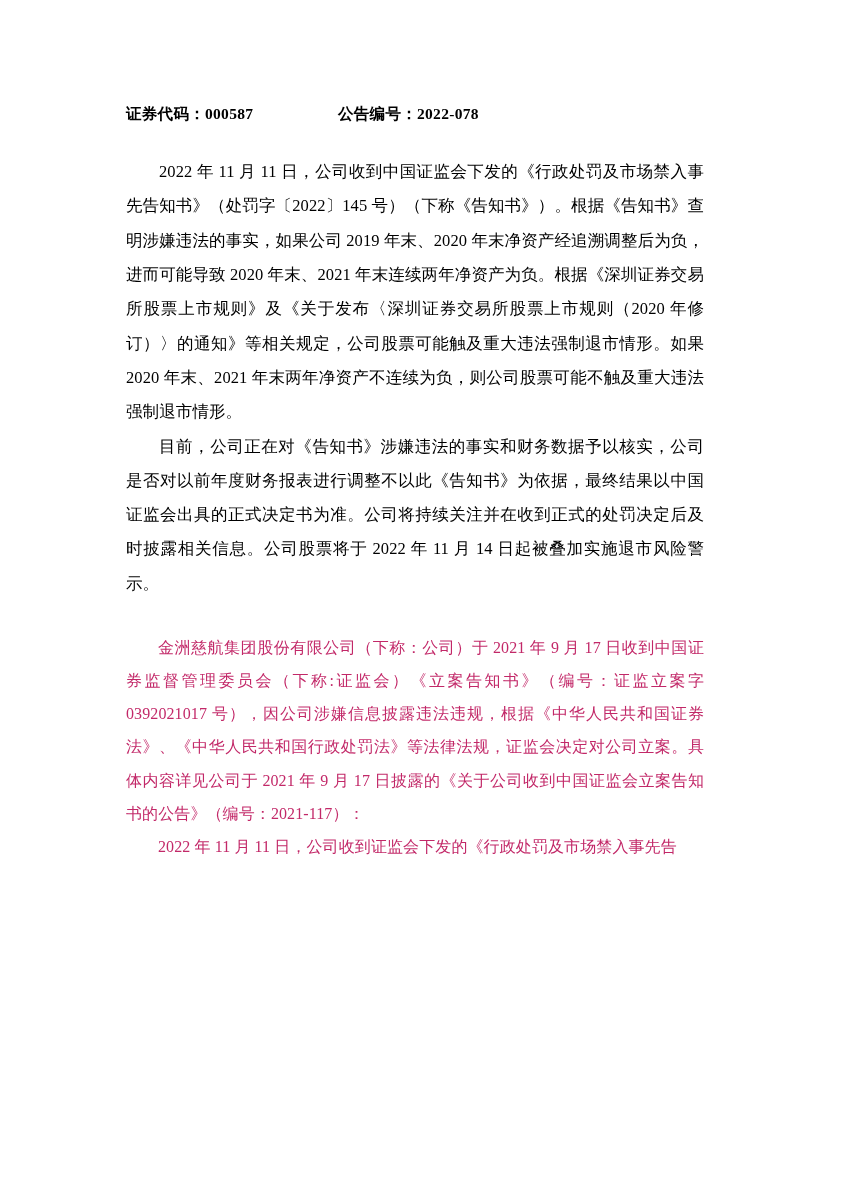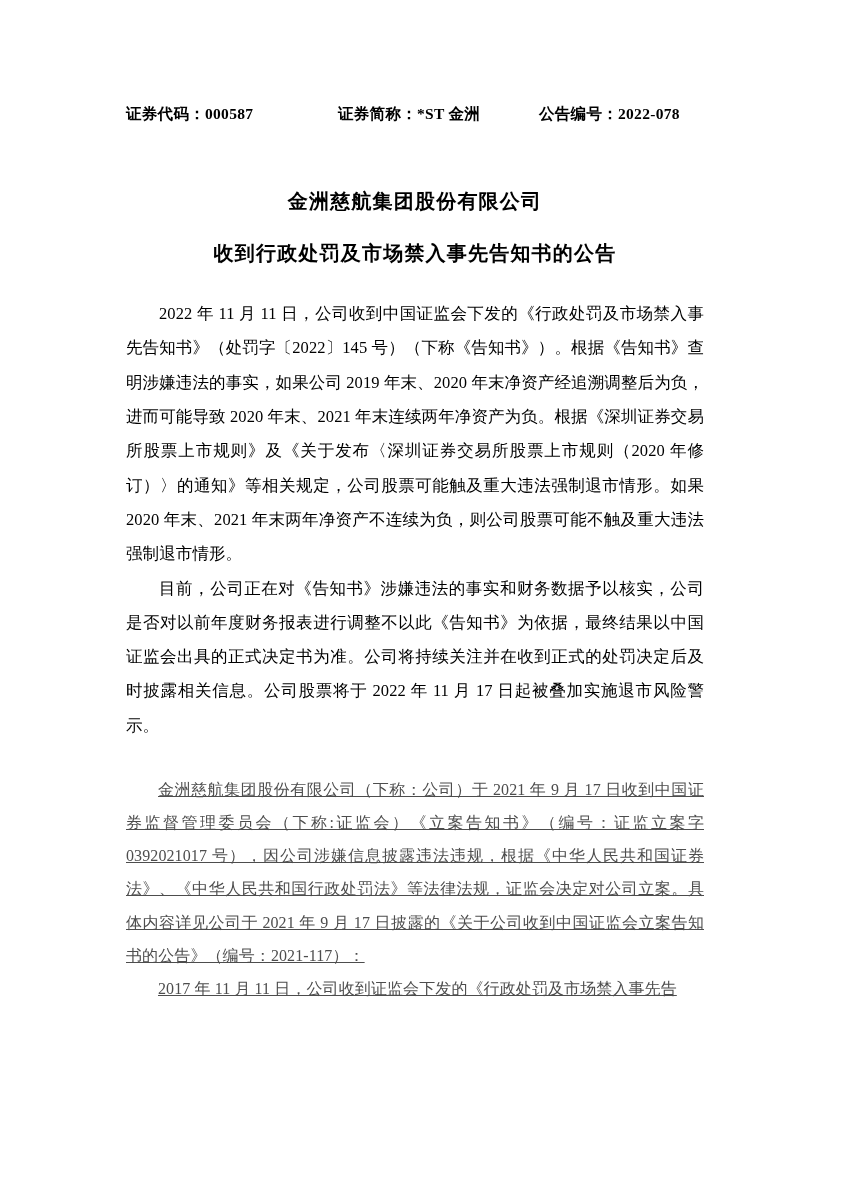--- a/index.html
+++ b/index.html
@@ -84,48 +84,42 @@
   
   .tail-section { margin-top: 30px; }
   .para-light {
     font-size: 16px;
     line-height: 2.07;
     text-align: justify;
     text-justify: inter-ideograph;
     text-indent: 2em;
     letter-spacing: 0.1px;
     margin: 0;
-    color: #404040;
+    color: #be185d;
     font-weight: 400;
     opacity: 0.93;
-    text-decoration: underline;
   }
 </style>
 </head>
 <body>
 
 <div class="page">
   <div class="content">
 
     <div class="doc-header">
       <span class="hcell c1">证券代码：000587</span>
-      <span class="hcell c2">证券简称：*ST 金洲</span>
       <span class="hcell c3">公告编号：2022-078</span>
     </div>
 
-    <div class="title-block">
-      <div class="title-main">金洲慈航集团股份有限公司</div>
-      <div class="title-sub">收到行政处罚及市场禁入事先告知书的公告</div>
-    </div>
 
 
     <div class="body-section">
       <p class="para">2022 年 11 月 11 日，公司收到中国证监会下发的《行政处罚及市场禁入事先告知书》（处罚字〔2022〕145 号）（下称《告知书》）。根据《告知书》查明涉嫌违法的事实，如果公司 2019 年末、2020 年末净资产经追溯调整后为负，进而可能导致 2020 年末、2021 年末连续两年净资产为负。根据《深圳证券交易所股票上市规则》及《关于发布〈深圳证券交易所股票上市规则（2020 年修订）〉的通知》等相关规定，公司股票可能触及重大违法强制退市情形。如果 2020 年末、2021 年末两年净资产不连续为负，则公司股票可能不触及重大违法强制退市情形。</p>
-      <p class="para">目前，公司正在对《告知书》涉嫌违法的事实和财务数据予以核实，公司是否对以前年度财务报表进行调整不以此《告知书》为依据，最终结果以中国证监会出具的正式决定书为准。公司将持续关注并在收到正式的处罚决定后及时披露相关信息。公司股票将于 2022 年 11 月 17 日起被叠加实施退市风险警示。</p>
+      <p class="para">目前，公司正在对《告知书》涉嫌违法的事实和财务数据予以核实，公司是否对以前年度财务报表进行调整不以此《告知书》为依据，最终结果以中国证监会出具的正式决定书为准。公司将持续关注并在收到正式的处罚决定后及时披露相关信息。公司股票将于 2022 年 11 月 14 日起被叠加实施退市风险警示。</p>
     </div>
 
     <div class="tail-section">
       <p class="para-light">金洲慈航集团股份有限公司（下称：公司）于 2021 年 9 月 17 日收到中国证券监督管理委员会（下称:证监会）《立案告知书》（编号：证监立案字 0392021017 号），因公司涉嫌信息披露违法违规，根据《中华人民共和国证券法》、《中华人民共和国行政处罚法》等法律法规，证监会决定对公司立案。具体内容详见公司于 2021 年 9 月 17 日披露的《关于公司收到中国证监会立案告知书的公告》（编号：2021-117）：</p>
-      <p class="para-light">2017 年 11 月 11 日，公司收到证监会下发的《行政处罚及市场禁入事先告</p>
+      <p class="para-light">2022 年 11 月 11 日，公司收到证监会下发的《行政处罚及市场禁入事先告</p>
     </div>
 
   </div>
 </div>
 
 </body></html>

